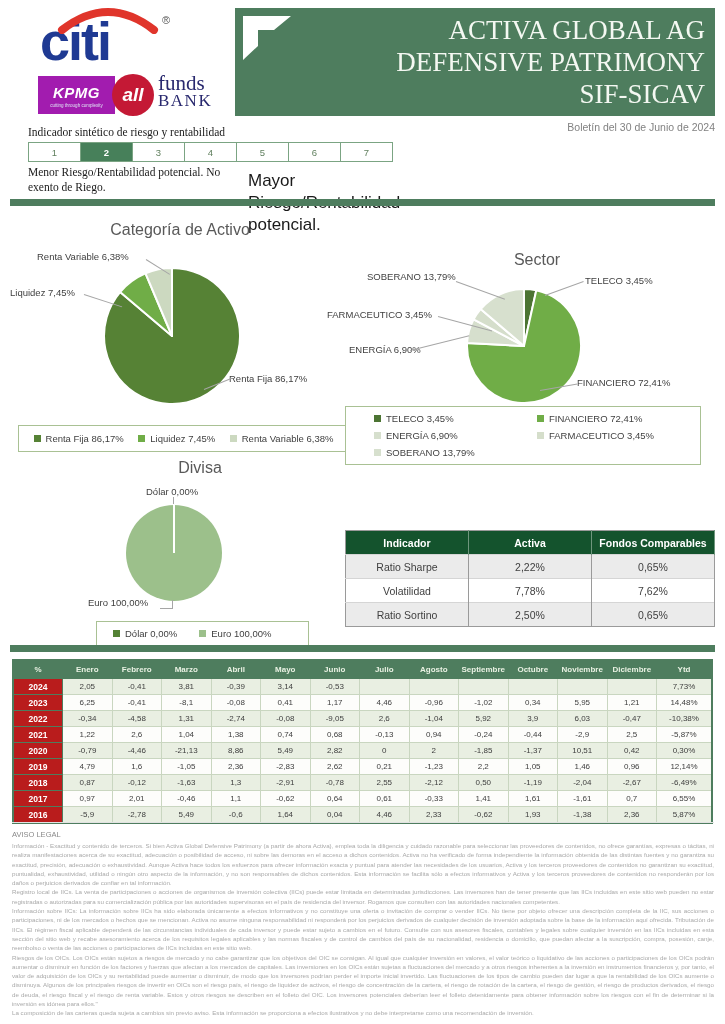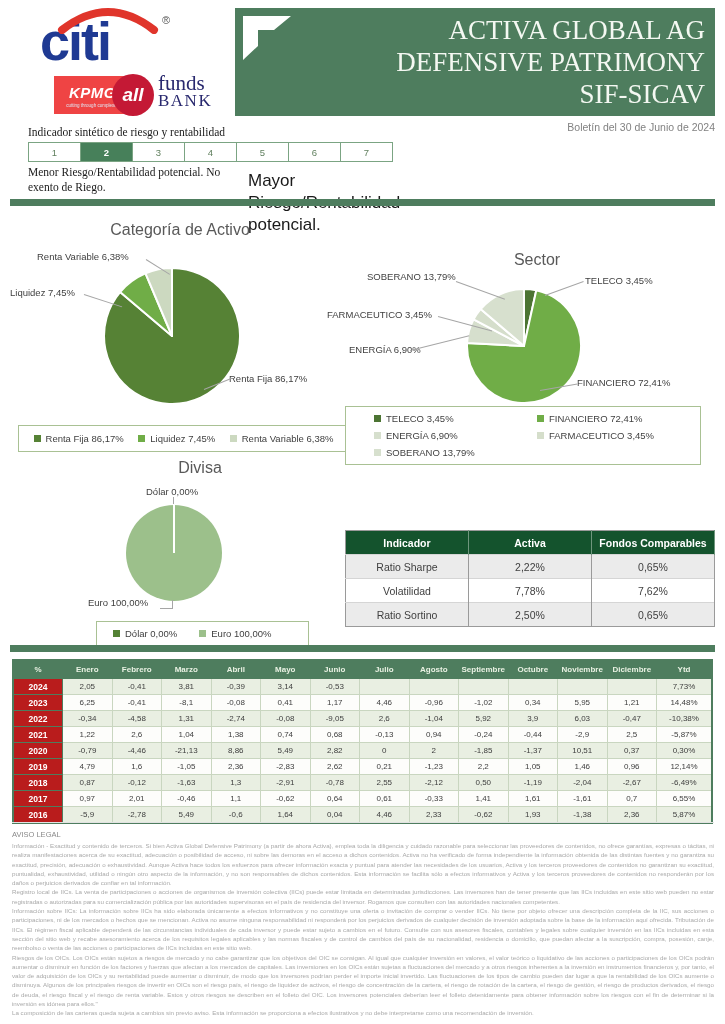--- a/index.html
+++ b/index.html
@@ -4,21 +4,21 @@
 <style>
   html,body{margin:0;padding:0;background:#fff;}
   #page{position:relative;width:725px;height:1024px;background:#fff;overflow:hidden;
         font-family:"Liberation Sans",sans-serif;}
 
   
   .citi{position:absolute;left:40px;top:8px;width:180px;height:66px;}
   .citi-text{font-size:54px;font-weight:bold;color:#1f3a93;letter-spacing:-2px;line-height:66px;}
   .citi-arc{position:absolute;left:16px;top:-4px;}
   .citi-r{position:absolute;left:122px;top:6px;font-size:11px;color:#555;}
-  .kpmg{position:absolute;left:54px;top:76px;width:77px;height:38px;background:#ef4444;color:#fff;text-align:center;}
+  .kpmg{position:absolute;left:38px;top:76px;width:77px;height:38px;background:#a21caf;color:#fff;text-align:center;}
   .kpmg-word{display:block;font-style:italic;font-weight:bold;font-size:15px;margin-top:8px;letter-spacing:.5px;}
   .kpmg-tag{display:block;font-size:4.5px;margin-top:2px;color:#dfe7f5;}
   .af-circle{position:absolute;left:112px;top:74px;width:42px;height:42px;border-radius:50%;background:#c41935;
              color:#fff;font-weight:bold;font-style:italic;font-size:19px;display:flex;align-items:center;justify-content:center;text-align:right;}
   .af-text{position:absolute;left:158px;top:74px;font-family:"Liberation Serif",serif;color:#28286e;line-height:.92;}
   .af-funds{font-size:21px;display:block;}
   .af-bank{font-size:17px;letter-spacing:1.5px;display:block;}
 
   
   .banner{position:absolute;left:235px;top:8px;width:480px;height:108px;background:#4e7d5e;}
@@ -341,21 +341,21 @@
           <td>-4,46</td>
           <td>-21,13</td>
           <td>8,86</td>
           <td>5,49</td>
           <td>2,82</td>
           <td>0</td>
           <td>2</td>
           <td>-1,85</td>
           <td>-1,37</td>
           <td>10,51</td>
-          <td>0,37</td>
+          <td>0,42</td>
           <td>0,30%</td>
         </tr>
         <tr>
           <th>2019</th>
           <td>4,79</td>
           <td>1,6</td>
           <td>-1,05</td>
           <td>2,36</td>
           <td>-2,83</td>
           <td>2,62</td>

